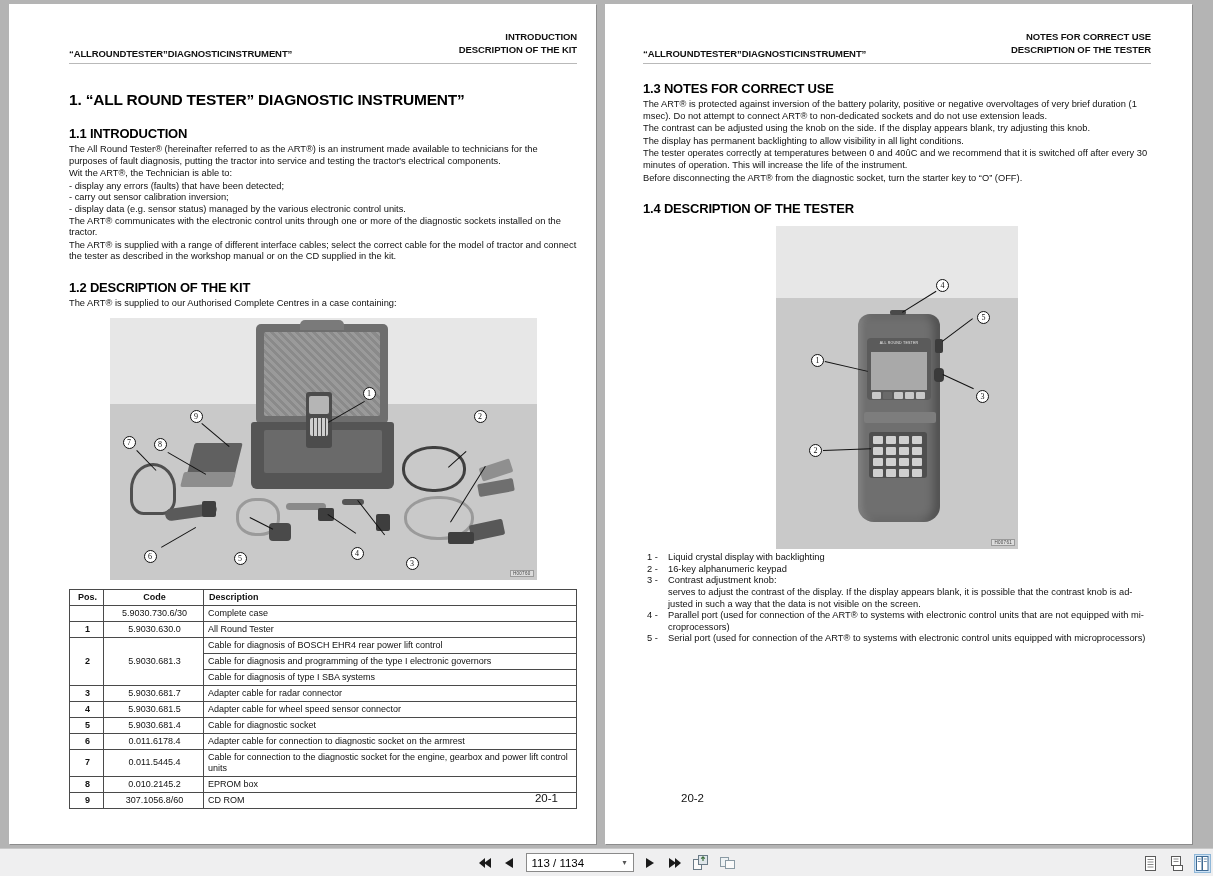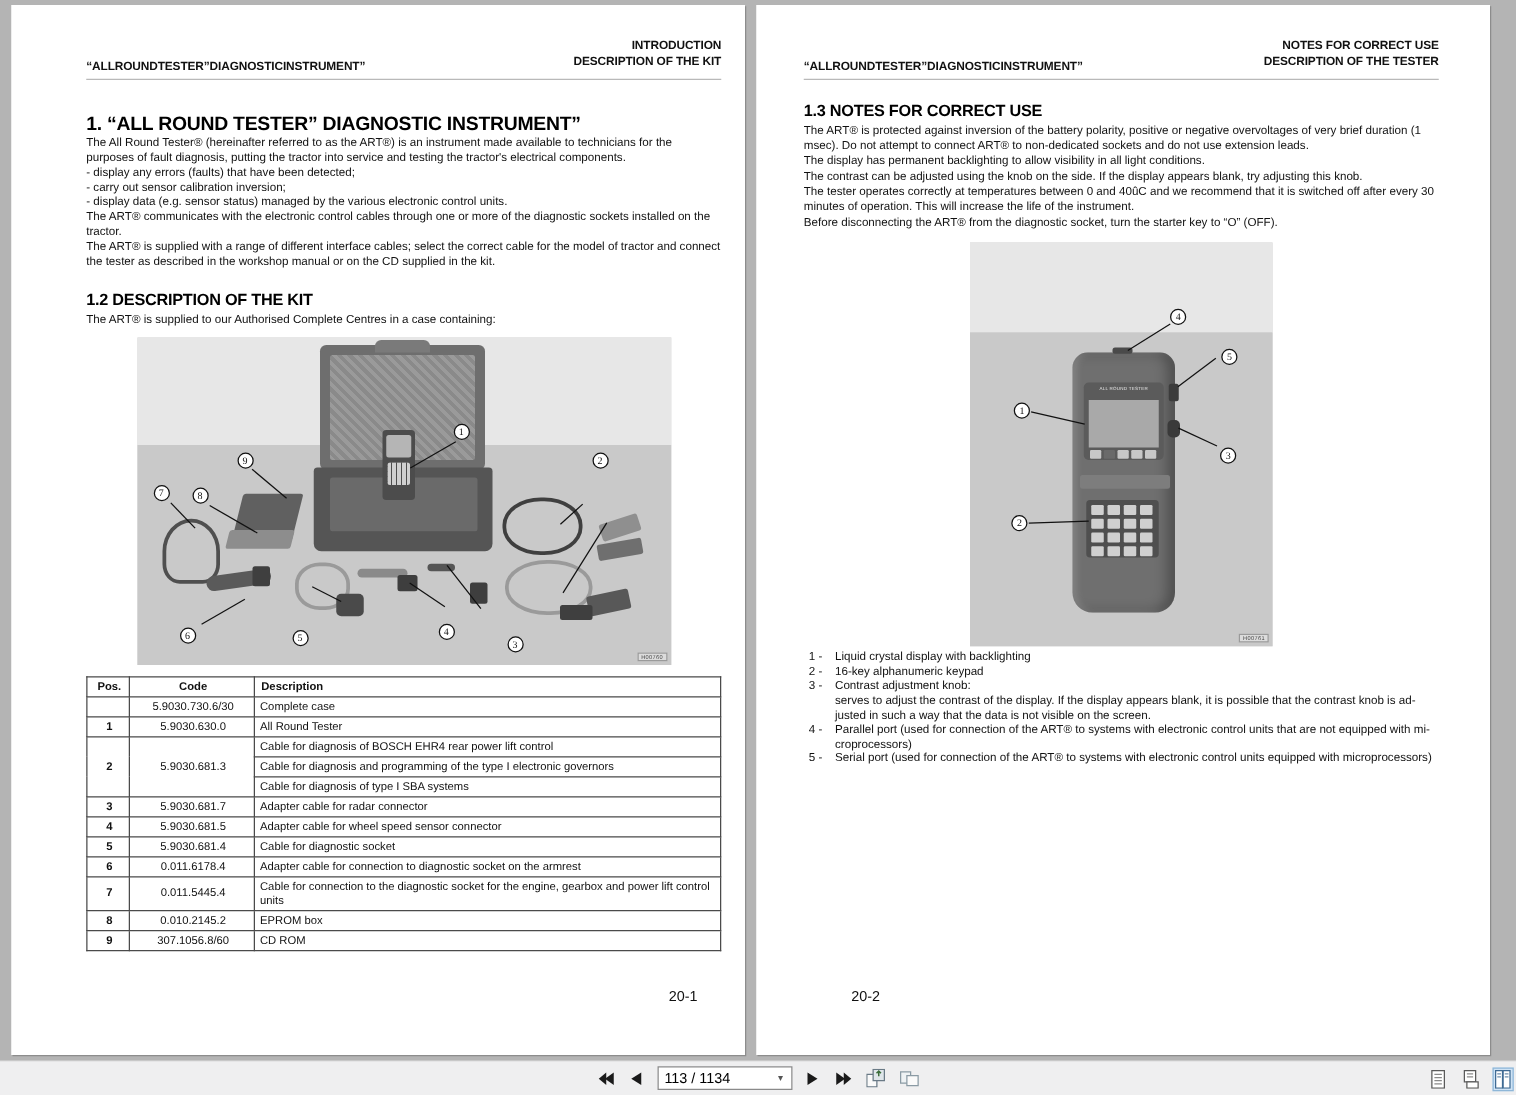--- a/index.html
+++ b/index.html
@@ -198,25 +198,27 @@
       <div class="runhead">
         <div class="runhead-left">“ALLROUNDTESTER”DIAGNOSTICINSTRUMENT”</div>
         <div class="runhead-right">
           <div>INTRODUCTION</div>
           <div>DESCRIPTION OF THE KIT</div>
         </div>
       </div>
 
       <h1 class="doc-title">1. “ALL ROUND TESTER” DIAGNOSTIC INSTRUMENT”</h1>
 
+      <h2 class="sec">1.1 INTRODUCTION</h2>
       <p class="body">The All Round Tester® (hereinafter referred to as the ART®) is an instrument made available to technicians for the purposes of fault diagnosis, putting the tractor into service and testing the tractor's electrical components.</p>
+      <p class="body gap">Wit the ART®, the Technician is able to:</p>
       <p class="body tight">- display any errors (faults) that have been detected;</p>
       <p class="body tight">- carry out sensor calibration inversion;</p>
       <p class="body tight">- display data (e.g. sensor status) managed by the various electronic control units.</p>
-      <p class="body gap">The ART® communicates with the electronic control cables through one or more of the diagnostic sockets installed on the tractor.</p>
+      <p class="body gap">The ART® communicates with the electronic control units through one or more of the diagnostic sockets installed on the tractor.</p>
       <p class="body gap">The ART® is supplied with a range of different interface cables; select the correct cable for the model of tractor and connect the tester as described in the workshop manual or on the CD supplied in the kit.</p>
 
       <h2 class="sec">1.2 DESCRIPTION OF THE KIT</h2>
       <p class="body">The ART® is supplied to our Authorised Complete Centres in a case containing:</p>
 
       <div class="fig" id="fig-kit" style="width:427px;height:262px;">
         <div class="sky" style="height:86px;"></div>
         <div class="floor" style="height:176px;"></div>
 
         <div class="obj dark" style="left:146px;top:6px;width:132px;height:100px;border-radius:5px;"></div>
@@ -370,25 +372,26 @@
       <div class="runhead">
         <div class="runhead-left">“ALLROUNDTESTER”DIAGNOSTICINSTRUMENT”</div>
         <div class="runhead-right">
           <div>NOTES FOR CORRECT USE</div>
           <div>DESCRIPTION OF THE TESTER</div>
         </div>
       </div>
 
       <h2 class="sec">1.3 NOTES FOR CORRECT USE</h2>
       <p class="body">The ART® is protected against inversion of the battery polarity, positive or negative overvoltages of very brief duration (1 msec). Do not attempt to connect ART® to non-dedicated sockets and do not use extension leads.</p>
+      <p class="body">The contrast can be adjusted using the knob on the side. If the display appears blank, try adjusting this knob.</p>
       <p class="body">The display has permanent backlighting to allow visibility in all light conditions.</p>
-      <p class="body">The contrast can be adjusted using the knob on the side. If the display appears blank, try adjusting this knob.</p>
       <p class="body">The tester operates correctly at temperatures between 0 and 40ûC and we recommend that it is switched off after every 30 minutes of operation. This will increase the life of the instrument.</p>
       <p class="body">Before disconnecting the ART® from the diagnostic socket, turn the starter key to “O” (OFF).</p>
 
+      <h2 class="sec">1.4 DESCRIPTION OF THE TESTER</h2>
 
       <div class="fig" id="fig-tester" style="width:242px;height:323px;margin-top:10px;">
         <div class="sky" style="height:72px;"></div>
         <div class="floor" style="height:251px;"></div>
 
         <div class="tester-body" style="left:82px;top:88px;width:82px;height:208px;"></div>
 
         <div class="knob" style="left:114px;top:84px;width:16px;height:5px;border-radius:2px;"></div>
         <div class="knob" style="left:159px;top:113px;width:8px;height:14px;border-radius:2px;background:#3c3c3c;"></div>
         <div class="knob" style="left:158px;top:142px;width:10px;height:14px;border-radius:4px;background:#3a3a3a;"></div>

